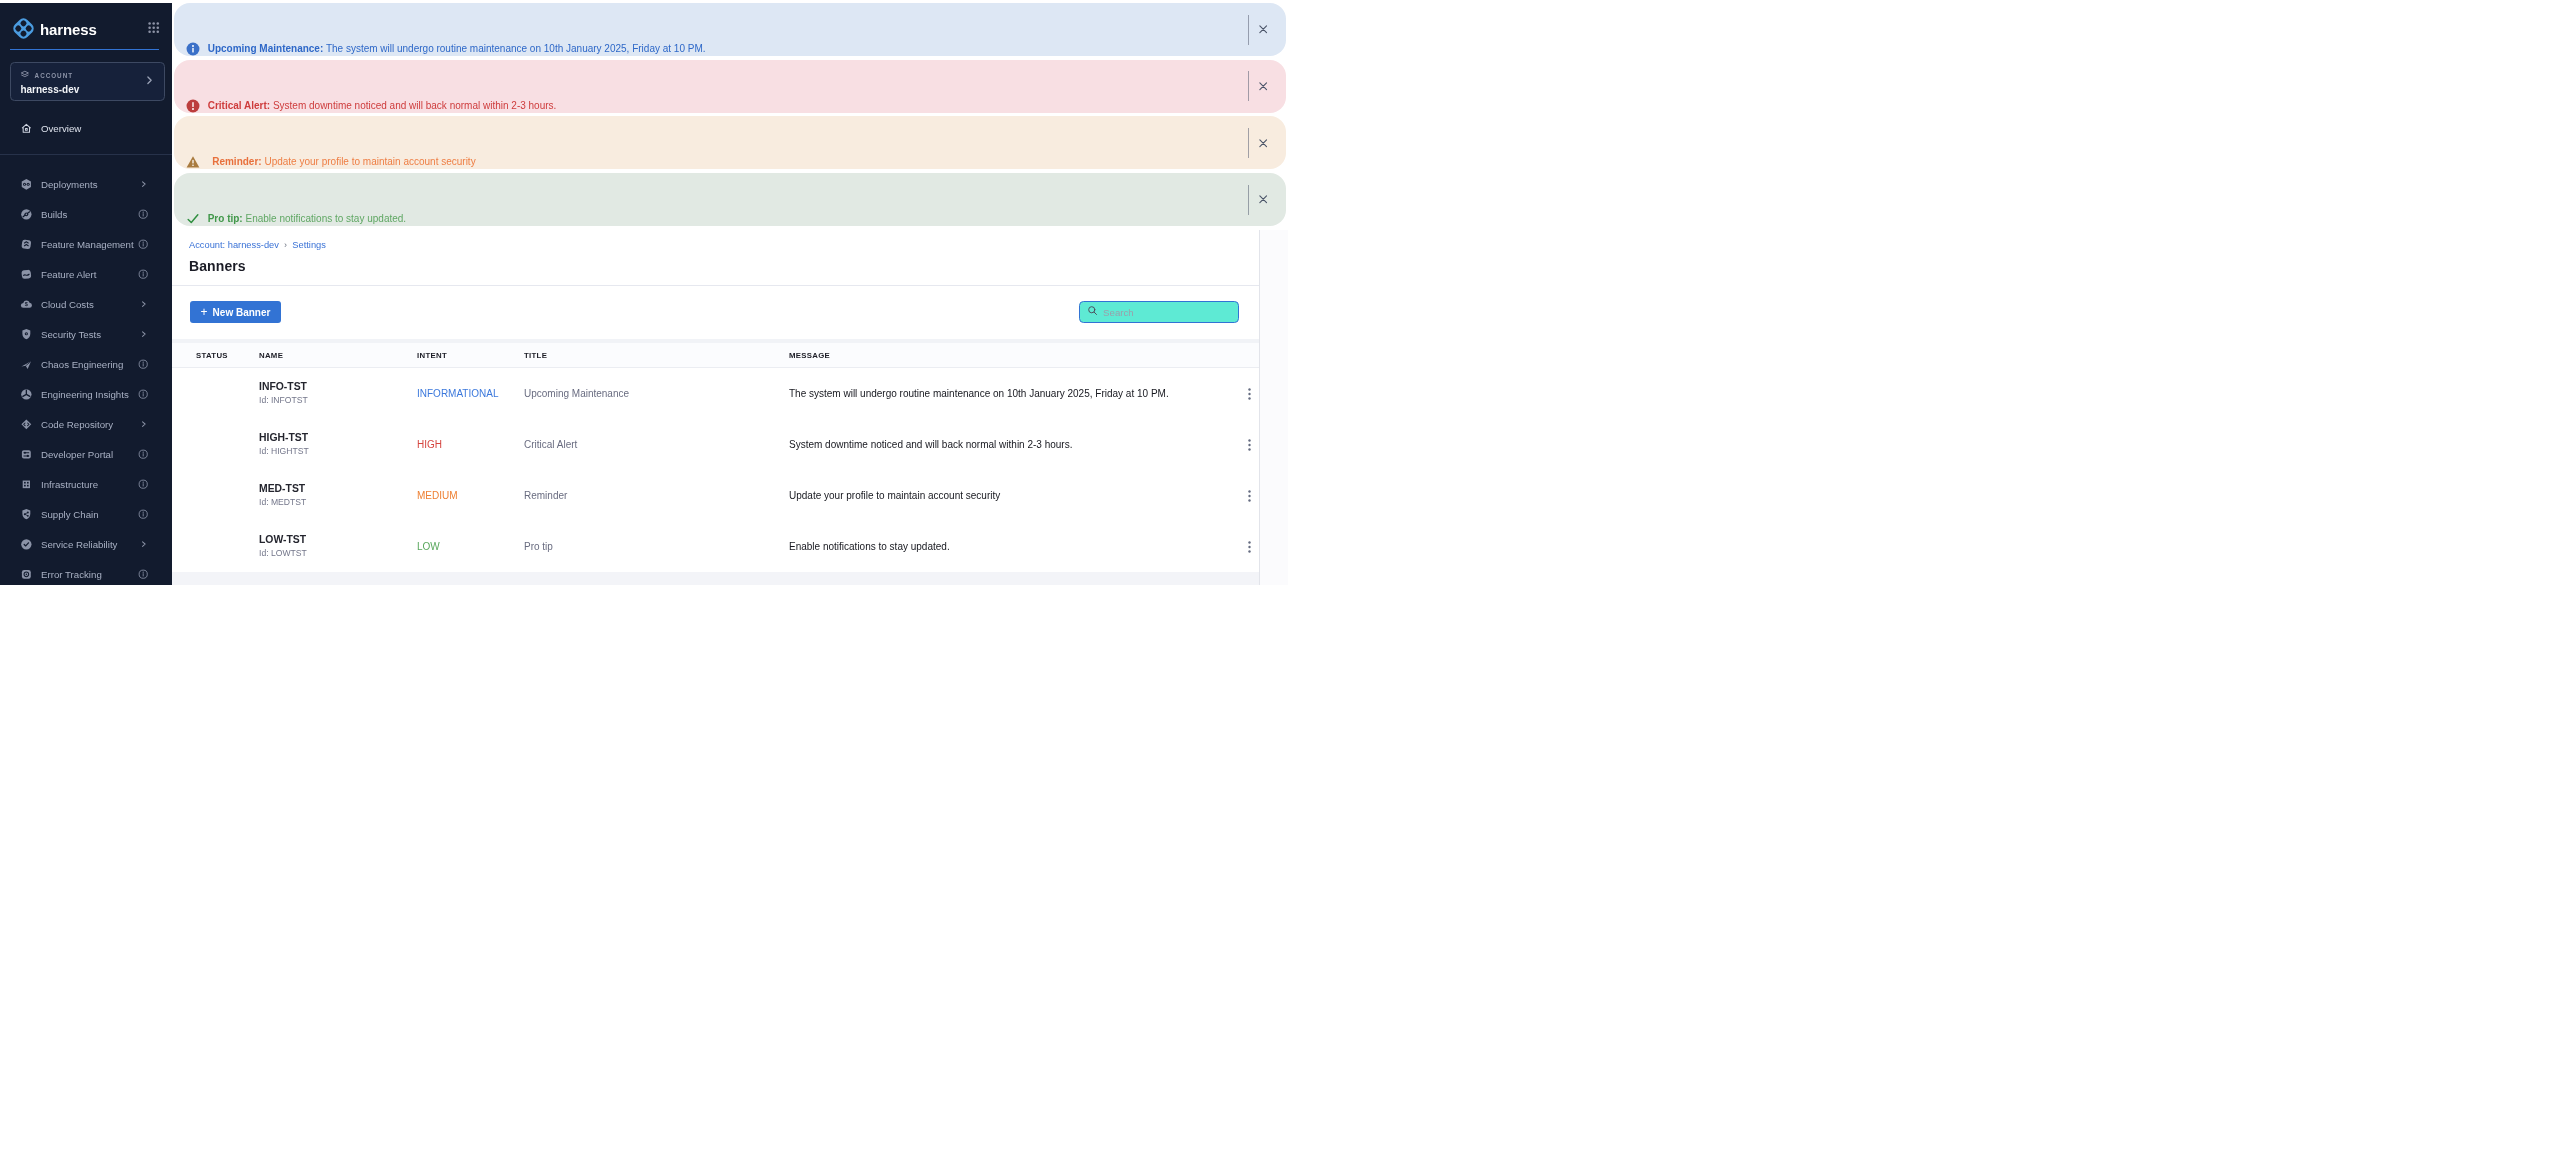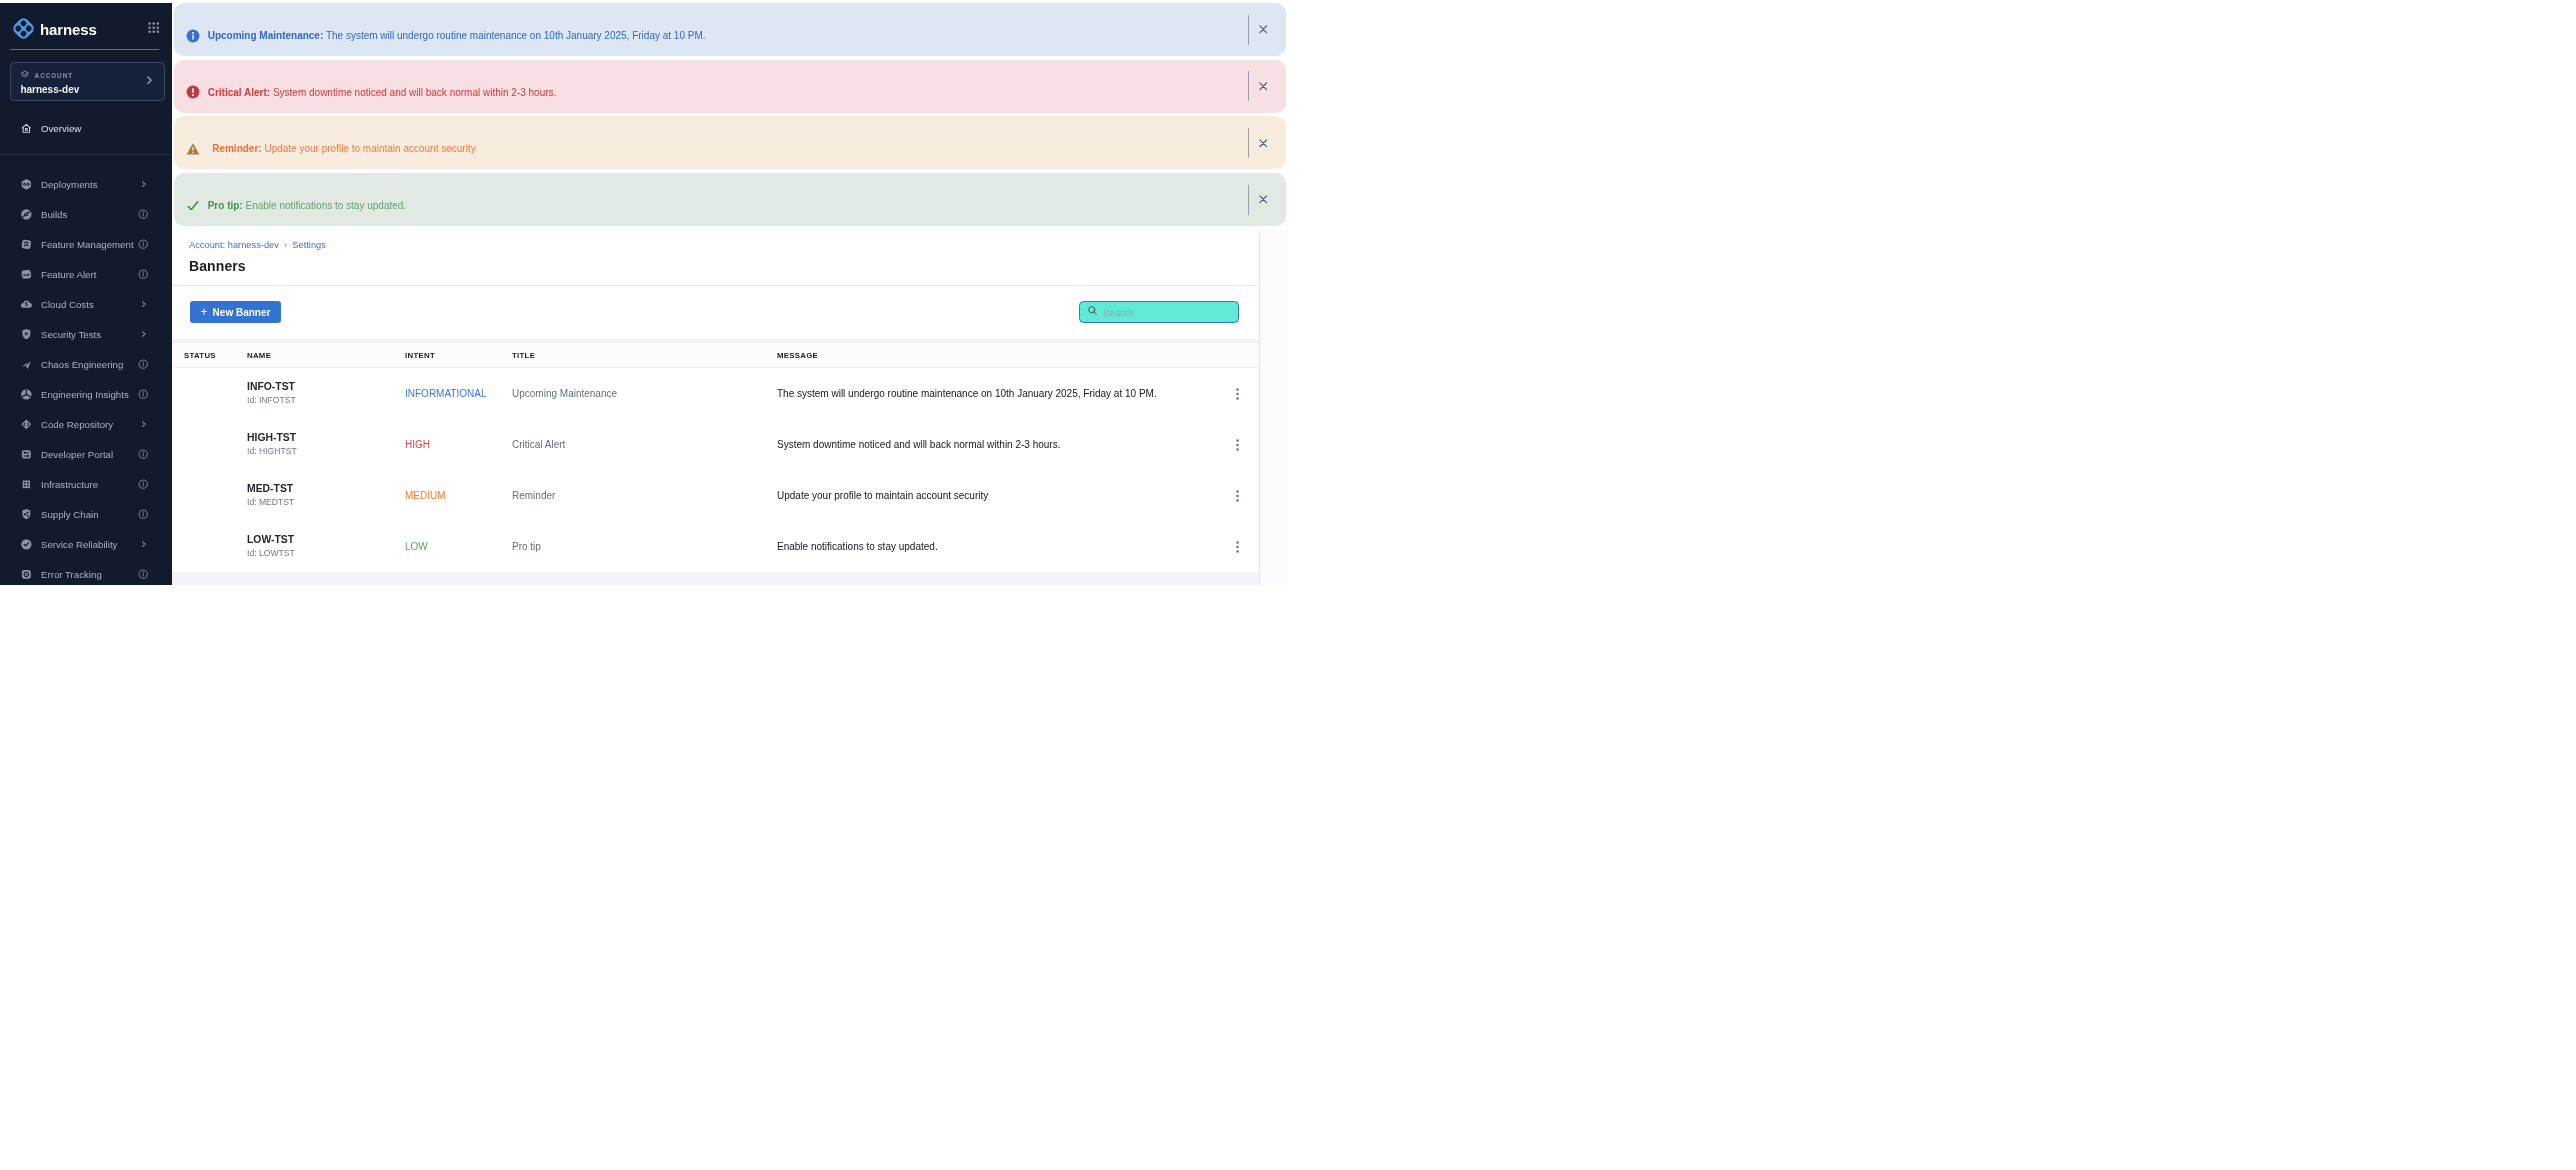--- a/index.html
+++ b/index.html
@@ -23,21 +23,21 @@
   .nav-item .nav-icon { width:13.4px; height:13.4px; display:flex; align-items:center; justify-content:center; }
   .nav-item .nav-label { flex:1; margin-left:8.2px; color:#a9b1c4; font-size:9.7px; font-weight:500; white-space:nowrap; }
   .nav-item.bright .nav-label { color:#dde2ec; }
   .nav-acc { width:12px; height:12px; display:flex; align-items:center; justify-content:center; margin-right:6px; }
   .side-divider { height:0.7px; background:#27324a; margin:10.4px 0 0 0; }
   .nav-list { padding-top:15px; }
   .overview-wrap { margin-top:12px; }
 
   
   .main { position:absolute; left:172px; top:3px; right:0; bottom:0; background:#fff; display:flex; flex-direction:column; }
-  .banner { height:53px; border-radius:10px; margin:0 2.2px 3.7px 1.5px; display:flex; align-items:center; padding:12px 7.5px 0 12.7px; }
+  .banner { height:53px; border-radius:16px; margin:0 2.2px 3.7px 1.5px; display:flex; align-items:flex-end; padding:12px 7.5px 0 12.7px; }
   .banner-icon { width:14px; height:14px; flex:0 0 auto; margin-top:0px; }
   .banner-text { flex:1; margin-left:7.5px; font-size:10px; line-height:14px; padding-top:0.7px; white-space:nowrap; overflow:hidden; }
   .banner-text b { font-weight:700; }
   .banner-right { display:flex; align-items:center; align-self:stretch; margin-top:-12px; height:53px; }
   .banner-vline { width:0.7px; height:30px; background:#5a6175; opacity:.55; }
   .banner-close { width:30px; height:30px; border:none; background:transparent; display:flex; align-items:center; justify-content:center; cursor:pointer; }
   .banner.info { background:#dde7f4; } .banner.info .banner-text { color:#2e68c8; }
   .banner.high { background:#f8dfe3; } .banner.high .banner-text { color:#ce3c3c; }
   .banner.med  { background:#f8ecdf; } .banner.med .banner-text  { color:#ee7e44;margin-left:12px; }
   .banner.med  .banner-text b { color:#e8703c; }
@@ -55,21 +55,21 @@
   .page-title { margin-top:7.5px; font-size:14px; font-weight:700; color:#1b1c26; letter-spacing:0.1px; }
 
   .toolbar { height:53px; display:flex; align-items:center; justify-content:space-between; padding:0 20px 0 18px; }
   .new-banner-btn { height:22.4px; background:#3273d4; color:#fff; border:none; border-radius:3px; font-family:inherit; font-size:10px; font-weight:700; padding:0 10.4px; display:flex; align-items:center; gap:5.2px; cursor:pointer; }
   .new-banner-btn .plus { font-size:12px; font-weight:400; line-height:1; margin-top:-0.7px; }
   .search-box { width:160px; height:22.4px; border:1.1px solid #3273d4; border-radius:4.5px; background:#5eead4; display:flex; align-items:center; padding:0 6.7px; }
   .search-box input { border:none; outline:none; background:transparent; font-family:inherit; font-size:9.7px; color:#30333d; margin-left:5.2px; width:100%; }
   .search-box input::placeholder { color:#9aa0ab; }
 
   .table-gap { height:4.5px; background:#f1f3f7; }
-  .tgrid { display:grid; grid-template-columns:12px 63px 158px 107px 265px 451px 29px; align-items:center; }
+  .tgrid { display:grid; grid-template-columns:12px 63px 158px 107px 265px 451px 29px; align-items:center;padding-left:12px; }
   .thead { height:25px; background:#fbfcfe; border-bottom:0.7px solid #ebedf2; }
   .thead .th { font-size:7.8px; font-weight:700; color:#1c1d26; letter-spacing:0.3px; }
   .table-body { flex:1; background:#f3f4f8; display:flex; flex-direction:column; gap:0; }
   .trow { height:51px; background:#fff; flex:0 0 auto; }
   .cell-name .nm { font-size:10.4px; font-weight:700; color:#24252e; line-height:12.7px; }
   .cell-name .id { font-size:8.6px; color:#73768a; line-height:11.2px; margin-top:0.7px; }
   .cell-intent { font-size:10px; font-weight:500; }
   .c-info { color:#3b78dc; } .c-high { color:#d5453f; } .c-med { color:#ee8033; } .c-low { color:#59a75c; }
   .cell-title { font-size:10px; color:#696c80; }
   .cell-msg { font-size:10px; color:#17181f; white-space:nowrap; overflow:hidden; }

